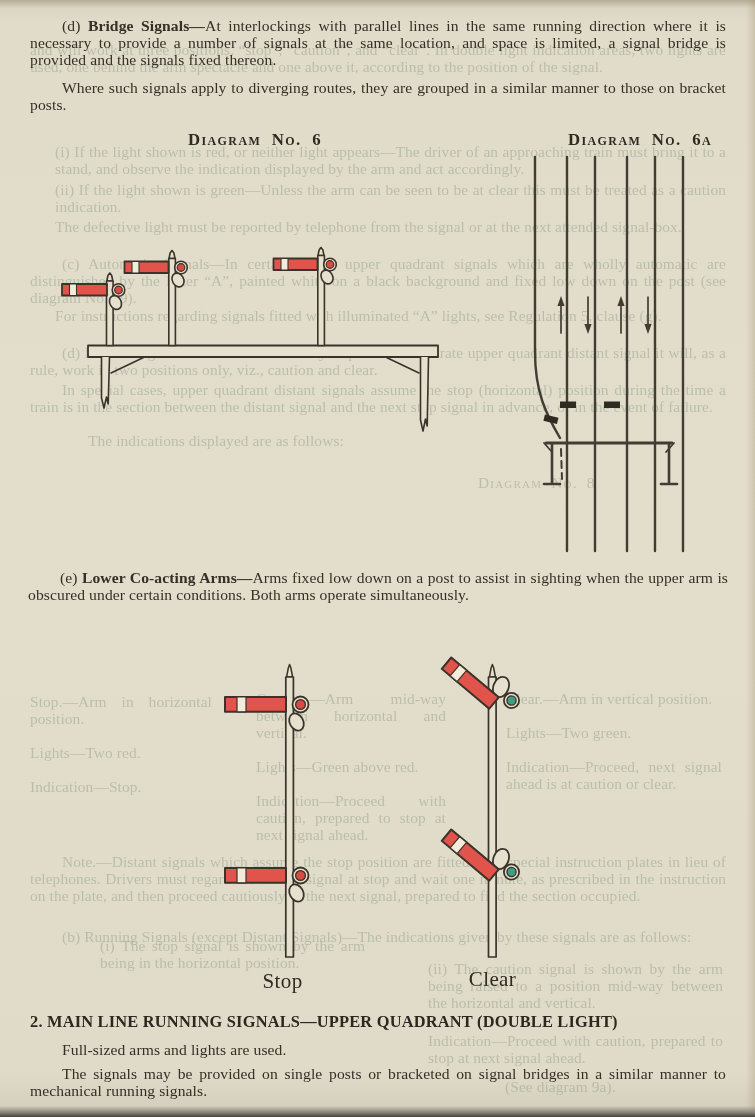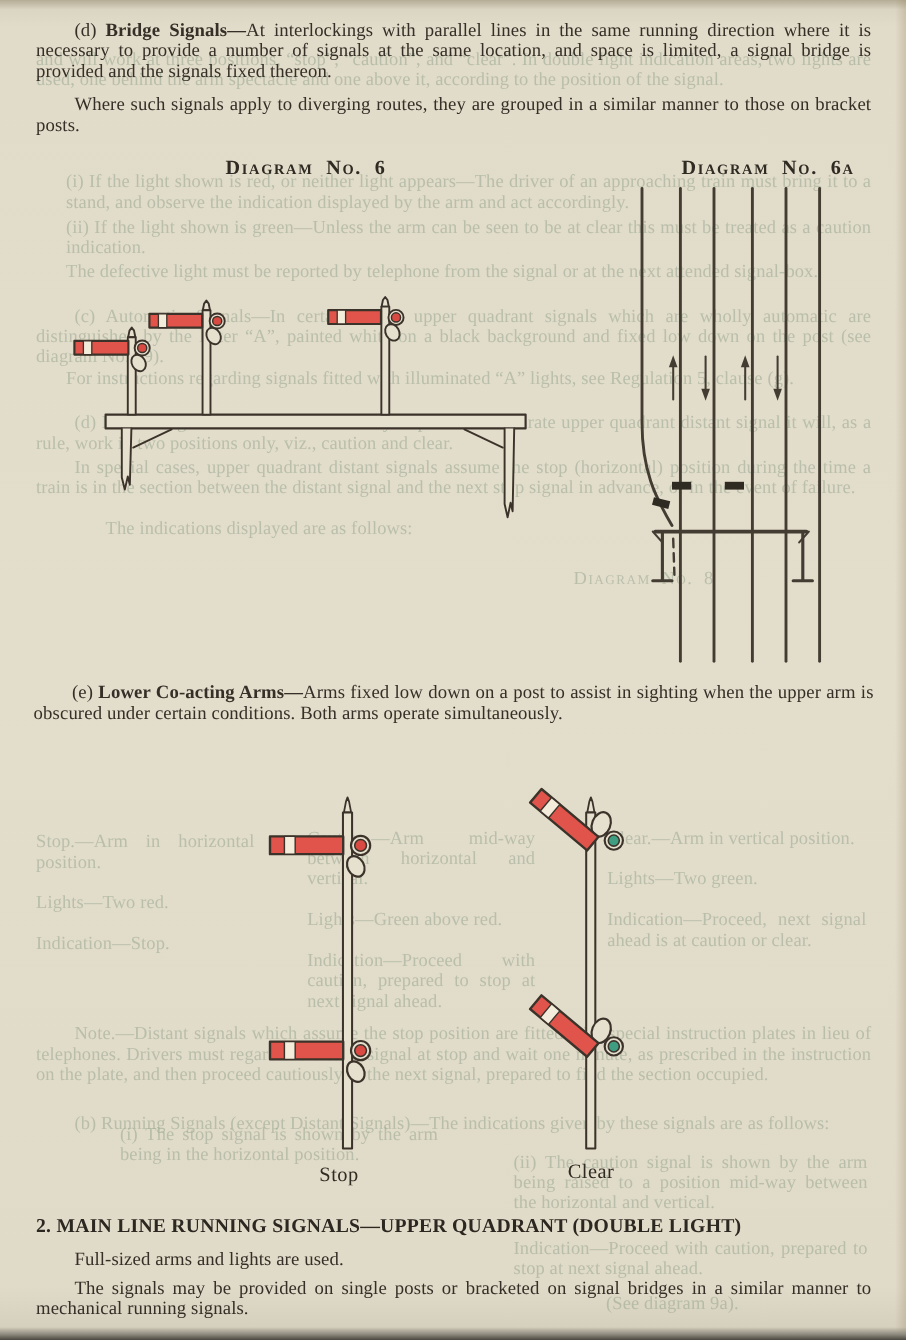--- a/index.html
+++ b/index.html
@@ -7,21 +7,21 @@
   #page{
     position:relative;width:755px;height:1117px;overflow:hidden;
     background:linear-gradient(180deg,#d7d1bf 0,#e1dbc9 2%,#e3ddcc 50%,#e0dac8 96%,#d2ccba 100%);
     color:#352f27;
   }
   .para{position:absolute;text-align:justify;font-size:15.6px;line-height:16.8px;letter-spacing:.1px;}
   .indent{text-indent:32px;}
   .b{font-weight:bold;}
   .diagram-title{position:absolute;font-variant:small-caps;font-size:16.8px;letter-spacing:1.4px;word-spacing:5px;text-align:center;font-weight:600;color:#2f2a22;}
   .sec-head{position:absolute;font-weight:bold;font-size:16.4px;letter-spacing:.2px;color:#2c2720;}
-  .fig-label{position:absolute;font-size:17px;text-align:center;color:#2f2a22;letter-spacing:.4px;}
+  .fig-label{position:absolute;font-size:21px;text-align:center;color:#2f2a22;letter-spacing:.4px;}
   
   .ghost{
     position:absolute;color:#94a58d;opacity:.52;filter:blur(.45px);
     font-size:15.4px;line-height:17px;text-align:justify;white-space:pre-line;letter-spacing:.1px;
   }
   .ghost.sc{font-variant:small-caps;letter-spacing:1.2px;word-spacing:4px;text-align:left;}
   svg{position:absolute;overflow:visible;}
   .edge-top{position:absolute;left:0;top:0;width:755px;height:8px;background:linear-gradient(180deg,rgba(125,112,82,.38),rgba(125,112,82,0));}
   .edge-right{position:absolute;right:0;top:0;width:9px;height:1117px;background:linear-gradient(270deg,rgba(150,132,95,.28),rgba(150,132,95,0));}
   .edge-bottom{position:absolute;left:0;top:1106px;width:755px;height:11px;background:linear-gradient(180deg,rgba(190,184,168,.1),#8d897d 55%,#45423b 100%);}

